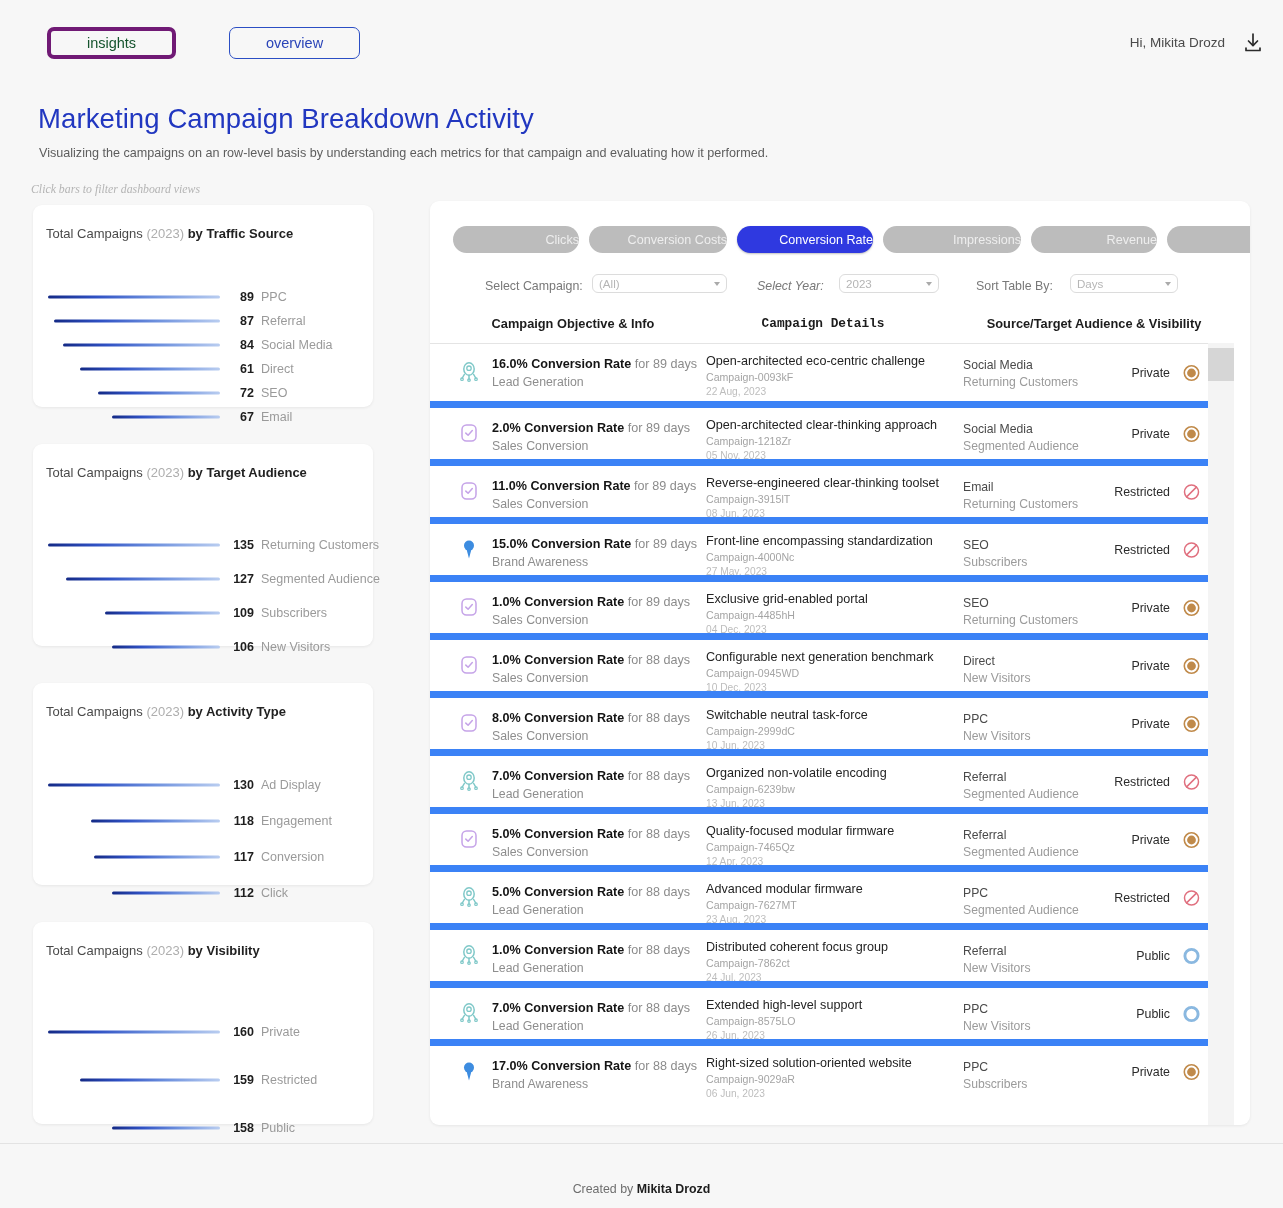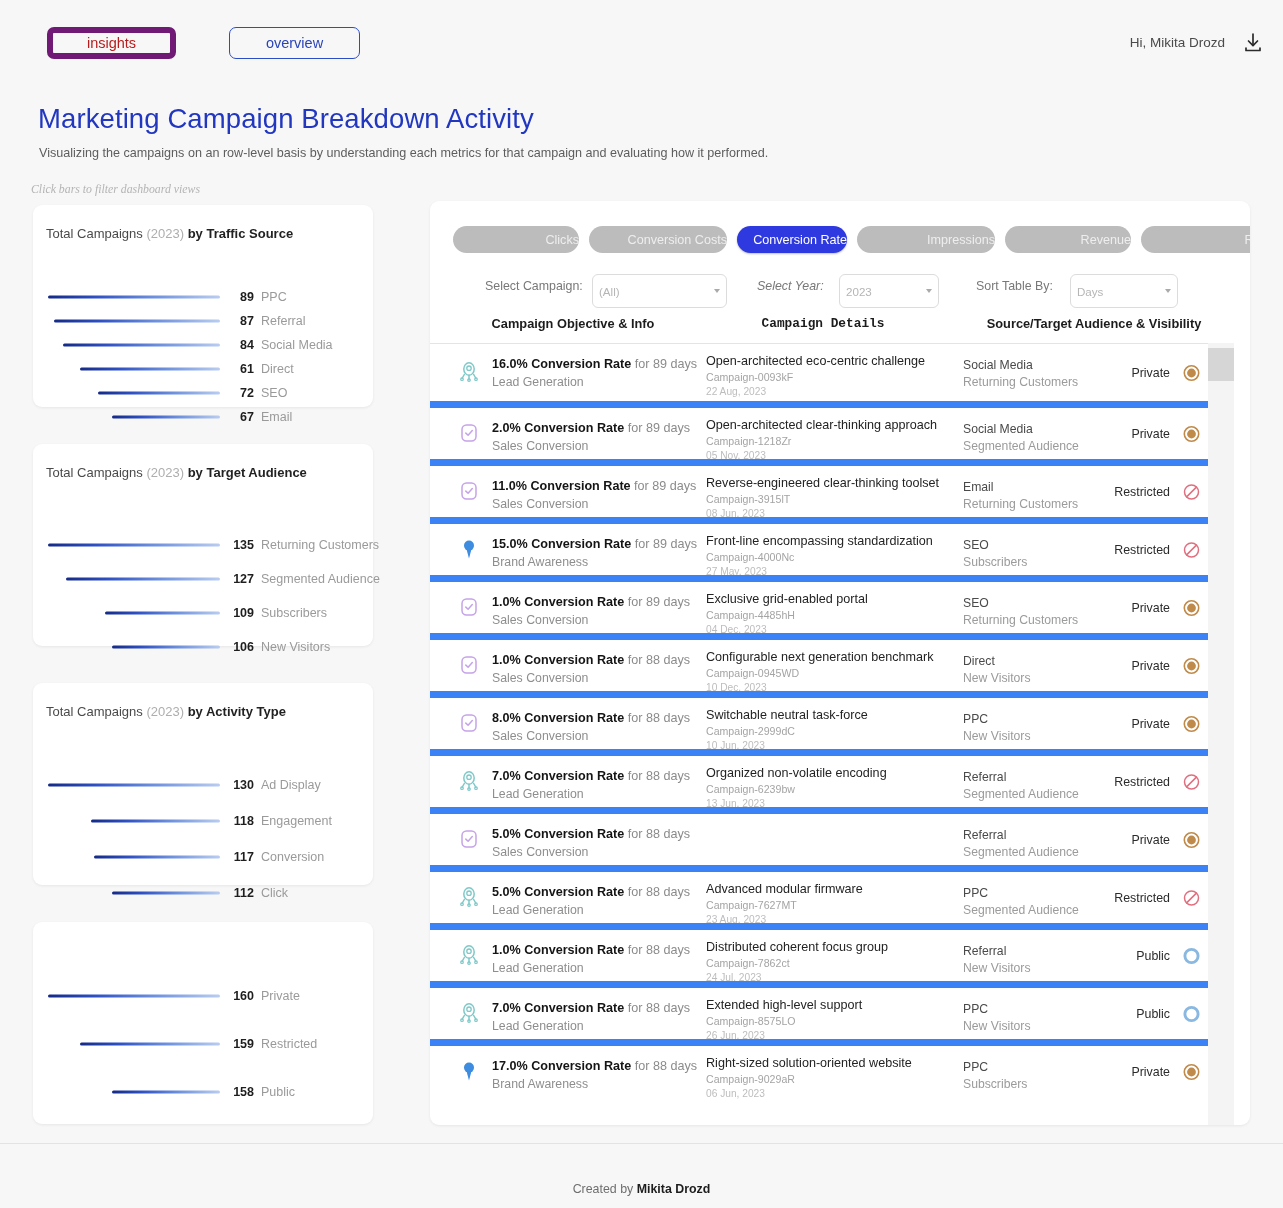--- a/index.html
+++ b/index.html
@@ -16,21 +16,21 @@
   .topbar {
     position: absolute; left: 0; top: 0; width: 1283px; height: 86px;
     background: #f7f7f7;
   }
   .nav-btn {
     position: absolute; top: 27px; height: 32px;
     border-radius: 7px; background: #f7f7f7;
     display: flex; align-items: center; justify-content: center;
     font-size: 14.5px; cursor: pointer; user-select: none;
   }
-  .nav-insights { left: 47px; width: 129px; border: 6px solid #701a75; color: #b91c1c; }
+  .nav-insights { left: 47px; width: 129px; border: 4px solid #701a75; color: #14532d; }
   .nav-overview { left: 229px; width: 131px; border: 1.6px solid #2b4ec4; color: #2a44b8; }
 
   .greet {
     position: absolute; right: 58px; top: 35px;
     font-size: 13.5px; color: #4a4a4a; white-space: nowrap;
   }
   .dl-icon {
     position: absolute; right: 19px; top: 31px;
     width: 22px; height: 24px; cursor: pointer;
   }
@@ -88,21 +88,21 @@
   .pill {
     height: 27px; border-radius: 14px; background: #bcbcbc; color: #eeeeee;
     display: flex; align-items: center; justify-content: flex-end;
     font-size: 12.6px; cursor: pointer; user-select: none;
   }
   .pill.active { background: #2f39e0; color: #ffffff; box-shadow: 0 1px 2px rgba(0,0,0,.25); }
 
   .filters { position: absolute; left: 28px; top: 73px; width: 780px; height: 28px; }
   .f-label { position: absolute; font-size: 12.4px; color: #787878; top: 5px; white-space: nowrap; }
   .f-select {
-    position: absolute; top: 0; height: 34px; border: 1px solid #dcdcdc; background: #fff;
+    position: absolute; top: 0; height: 19px; border: 1px solid #dcdcdc; background: #fff;
     border-radius: 6px; font-size: 11.6px; color: #b5b5b5;
     display: flex; align-items: center; padding-left: 6px; cursor: pointer;
   }
   .f-select .caret {
     position: absolute; right: 6px; top: 50%; transform: translateY(-50%);
     width: 0; height: 0; border-left: 3.5px solid transparent; border-right: 3.5px solid transparent;
     border-top: 4px solid #aaaaaa;
   }
 
   .colheads { position: absolute; top: 115px; left: 0; width: 820px; height: 20px; }
@@ -246,20 +246,21 @@
             <div class="bar-track" style="width:125.8px"></div>
             <div class="bar-val"><span class="bar-num">117</span><span class="bar-lab">Conversion</span></div>
           </div>
           <div class="bar-row" style="height: 36px;">
             <div class="bar-track" style="width:108.0px"></div>
             <div class="bar-val"><span class="bar-num">112</span><span class="bar-lab">Click</span></div>
           </div>
         </div>
       </div>
       <div class="card" style="top: 922px; height: 202px;">
+        <div class="card-title"><span class="lbl-a">Total Campaigns</span> <span class="lbl-yr">(2023)</span> <span class="lbl-b">by Visibility</span></div>
         <div class="bars" style="padding-top: 50px;">
           <div class="bar-row" style="height: 48px;">
             <div class="bar-track" style="width:172.0px"></div>
             <div class="bar-val"><span class="bar-num">160</span><span class="bar-lab">Private</span></div>
           </div>
           <div class="bar-row" style="height: 48px;">
             <div class="bar-track" style="width:140.0px"></div>
             <div class="bar-val"><span class="bar-num">159</span><span class="bar-lab">Restricted</span></div>
           </div>
           <div class="bar-row" style="height: 48px;">
@@ -272,21 +273,21 @@
 
   <div class="panel">
 
     <div class="pills" id="pills-host">
         <div class="pill" style="width: 126px;">
           <span>Clicks</span>
         </div>
         <div class="pill" style="width: 138px;">
           <span>Conversion Costs</span>
         </div>
-        <div class="pill active" style="width: 110px;">
+        <div class="pill active" style="width: 136px;">
           <span>Conversion Rate</span>
         </div>
         <div class="pill" style="width: 138px;">
           <span>Impressions</span>
         </div>
         <div class="pill" style="width: 126px;">
           <span>Revenue</span>
         </div>
         <div class="pill" style="width: 126px;">
           <span>ROI</span>
@@ -520,20 +521,25 @@
         </div>
         <div class="row" style="top: 464px;">
           <div class="r-icon"><svg width="22" height="24" viewBox="0 0 22 24">
       <rect x="4" y="4" width="14" height="16" rx="4.5" fill="none" stroke="#c5a3e8" stroke-width="1.5"></rect>
       <path d="M7.8 12.1 L10.1 14.3 L14.3 9.6" stroke="#c5a3e8" stroke-width="1.5" fill="none" stroke-linecap="round" stroke-linejoin="round"></path>
     </svg></div>
           <div class="r-c1">
             <div class="r-rate"><b>5.0% Conversion Rate</b> <span>for 88 days</span></div>
             <div class="r-obj">Sales Conversion</div>
           </div>
+          <div class="r-c2">
+            <div class="r-name">Quality-focused modular firmware</div>
+            <div class="r-cid">Campaign-7465Qz</div>
+            <div class="r-date">12 Apr, 2023</div>
+          </div>
           <div class="r-c3">
             <div class="r-src">Referral</div>
             <div class="r-aud">Segmented Audience</div>
           </div>
           <div class="r-vis">Private</div>
           <div class="r-vicon"><svg width="17" height="17" viewBox="0 0 17 17">
       <circle cx="8.5" cy="8.5" r="7.2" fill="none" stroke="#c08a4a" stroke-width="1.6"></circle>
       <circle cx="8.5" cy="8.5" r="4.4" fill="#c08a4a"></circle>
     </svg></div>
         </div>

